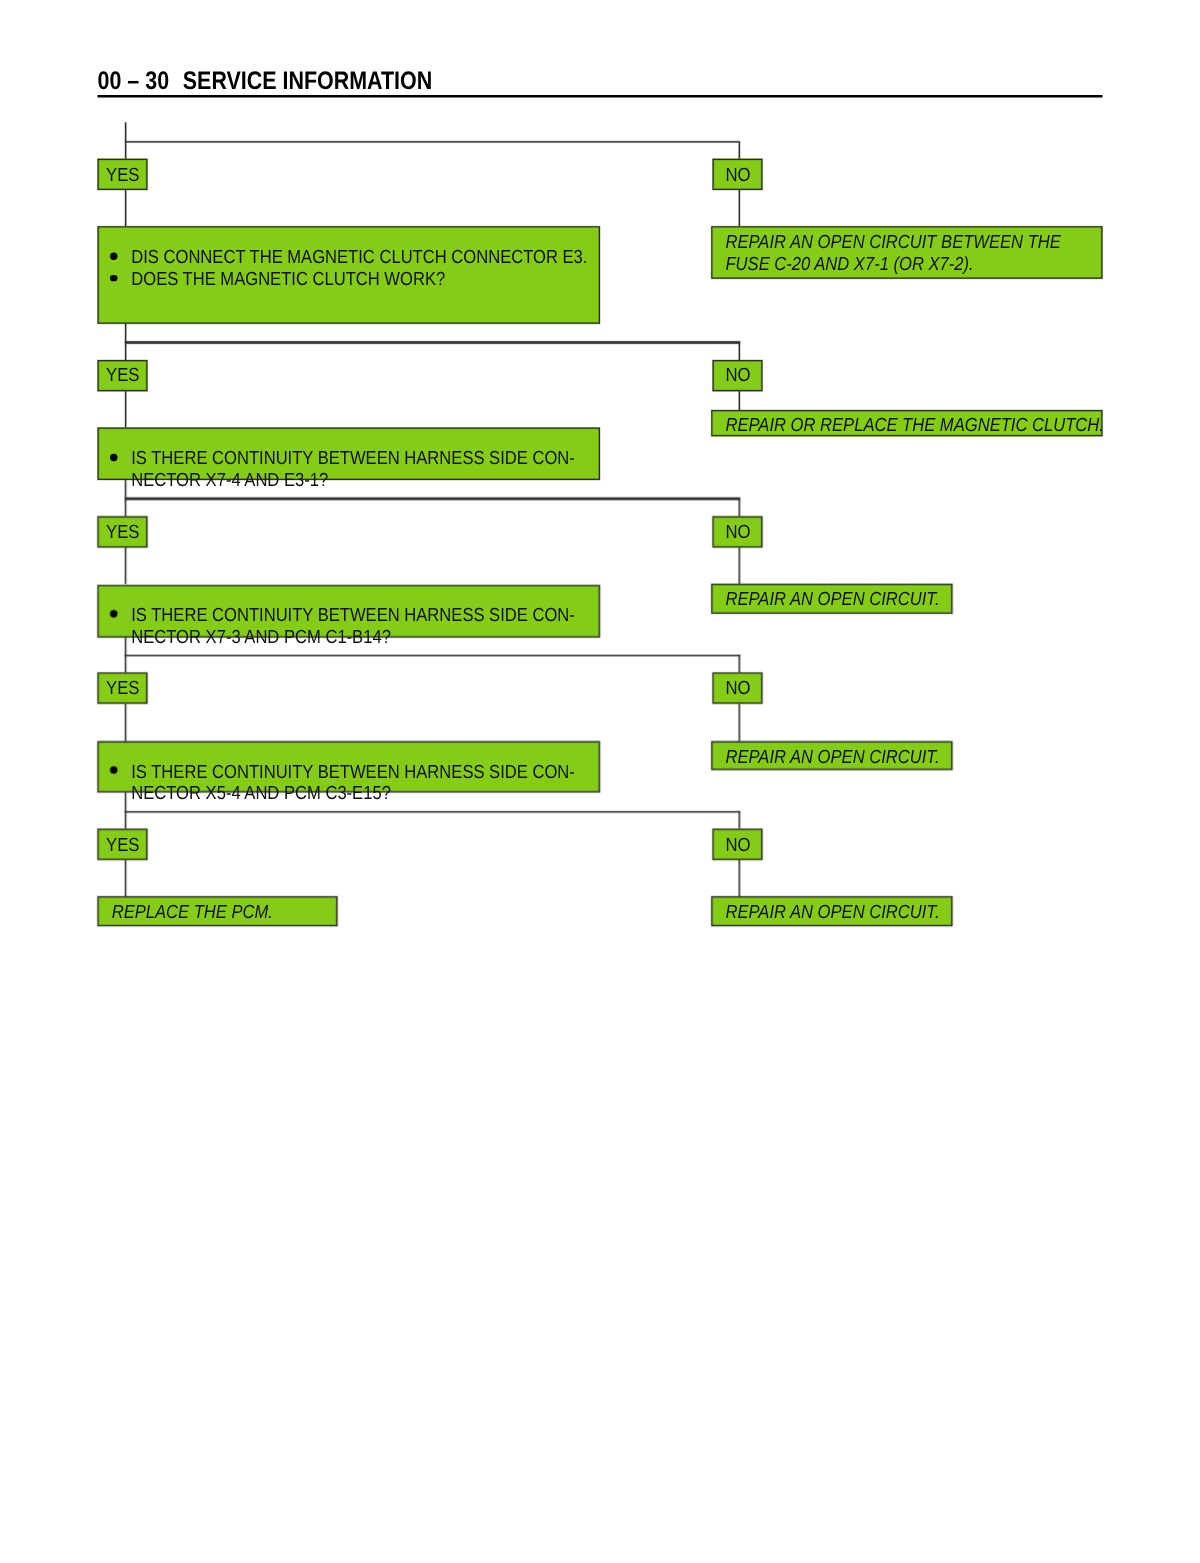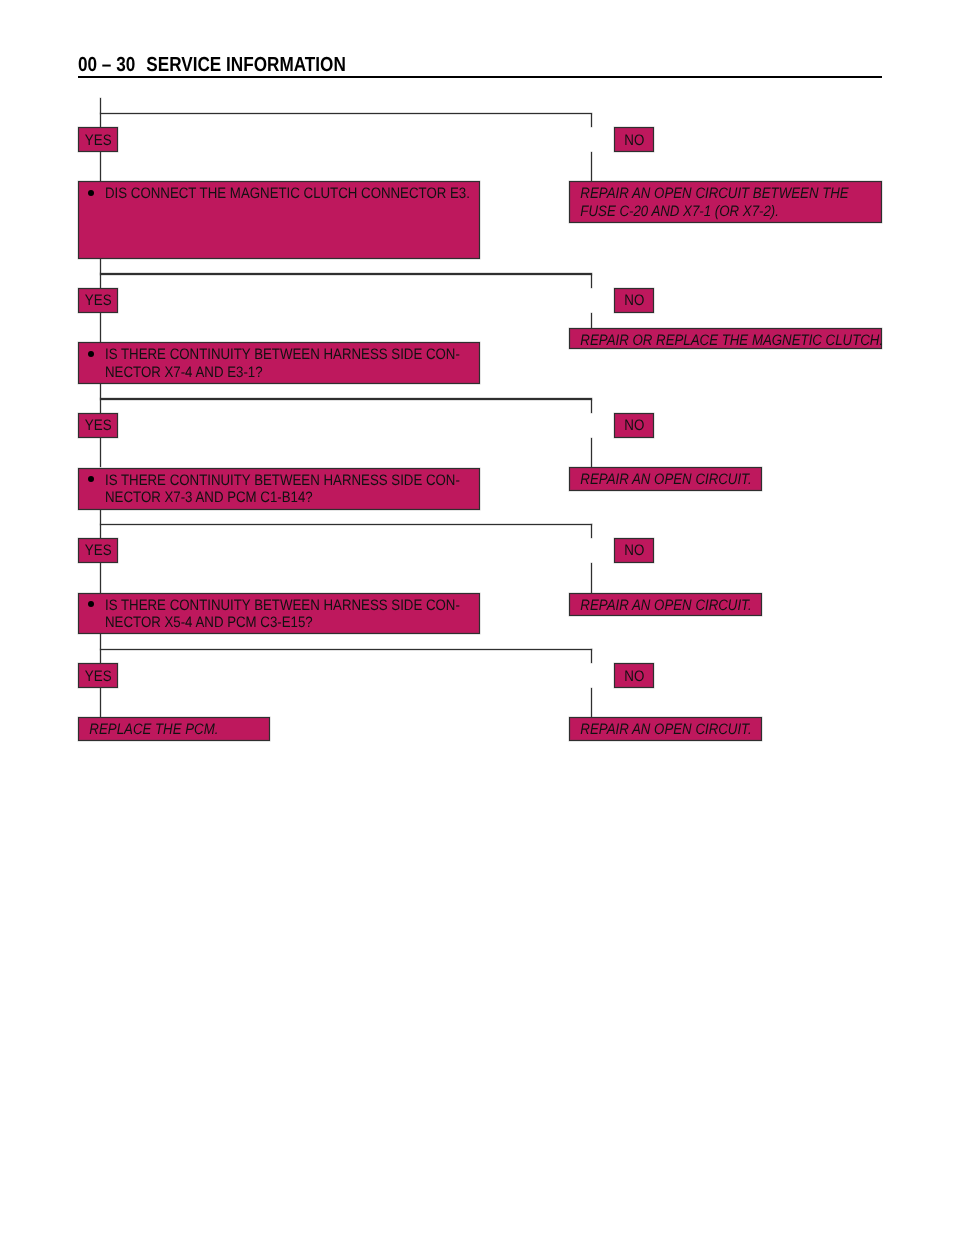--- a/index.html
+++ b/index.html
@@ -17,45 +17,45 @@
        transform:scaleX(0.846) translateZ(0);transform-origin:0 0;}
   #hdr .gap{display:inline-block;width:13px;}
   #hdr-rule{position:absolute;left:78px;top:75.5px;width:804px;height:2.1px;background:#000;}
 
   
   .vline{position:absolute;width:1.35px;background:#2f2f2f;left:99.775px;
          box-shadow:0 0 0 0.45px rgba(60,60,60,0.34);}
   .vline.r{left:591.05px;}
   .hline{position:absolute;height:1.35px;background:#2f2f2f;left:99.9px;width:492.2px;
          box-shadow:0 0 0 0.45px rgba(60,60,60,0.34);}
-  .box{position:absolute;border:1.35px solid #2f2f2f;background:#be185d;box-sizing:border-box;
+  .box{position:absolute;border:1.35px solid #2f2f2f;background:#84cc16;box-sizing:border-box;
        box-shadow:0 0 0 0.45px rgba(60,60,60,0.30), inset 0 0 0 0.45px rgba(60,60,60,0.30);}
 
   
   .tag{display:flex;align-items:center;justify-content:center;
        width:40px;height:25px;}
   .tag.y{left:78.3px;}
-  .tag.n{left:569.95px;margin-left:44px;}
+  .tag.n{left:569.95px;}
   .tag > span{font-size:15.2px;line-height:1;color:#111;
               position:relative;top:0.7px;display:inline-block;
               transform:scaleX(0.88) translateZ(0);transform-origin:50% 50%;}
 
   
   .lbox{left:78.3px;width:401.4px;}
   .lbox.narrow{width:191.7px;}
   .rbox{left:568.9px;width:313px;}
   .rbox.short{left:569.4px;width:192.5px;}
 
   
   .txt{font-size:15.1px;color:#111;padding-top:3px;font-style:italic;}
   .txt > .ln{line-height:17.75px;padding-left:11.8px;white-space:nowrap;
              transform:scaleX(0.879) translateZ(0);transform-origin:0 50%;}
 
   
-  .bul{font-size:15.1px;color:#111;padding-top:3px;}
+  .bul{font-size:15.1px;color:#111;padding-top:15px;}
   .bul > .li{position:relative;line-height:17.75px;}
   .bul > .li > .dot{position:absolute;left:8.5px;top:4.7px;width:5.9px;height:5.9px;
                     border-radius:50%;background:#000;}
   .bul .ln{white-space:nowrap;padding-left:29.6px;
            transform:scaleX(0.879) translateZ(0);transform-origin:0 50%;}
 
   
   #wm{position:absolute;left:680px;top:1219.2px;font-size:27.2px;line-height:1;
       color:#999999;white-space:nowrap;transform:translateZ(0);}
 
@@ -105,20 +105,24 @@
     <div class="box tag n" id="tag-n1">
         <span>NO</span>
       </div>
     <div class="vline" id="sl1"></div>
     <div class="vline r" id="sr1"></div>
     <div class="box bul lbox" id="lb1">
       <div class="li">
           <span class="dot"></span>
           <div class="ln">DIS CONNECT THE MAGNETIC CLUTCH CONNECTOR E3.</div>
         </div>
+      <div class="li">
+          <span class="dot"></span>
+          <div class="ln">DOES THE MAGNETIC CLUTCH WORK?</div>
+        </div>
     </div>
     <div class="box txt rbox" id="rb1">
       <div class="ln">REPAIR AN OPEN CIRCUIT BETWEEN THE</div>
       <div class="ln">FUSE C-20 AND X7-1 (OR X7-2).</div>
     </div>
 
     <div class="vline" id="vl2"></div>
     <div class="hline" id="hl2"></div>
     <div class="vline r" id="vr2"></div>
     <div class="box tag y" id="tag-y2">

